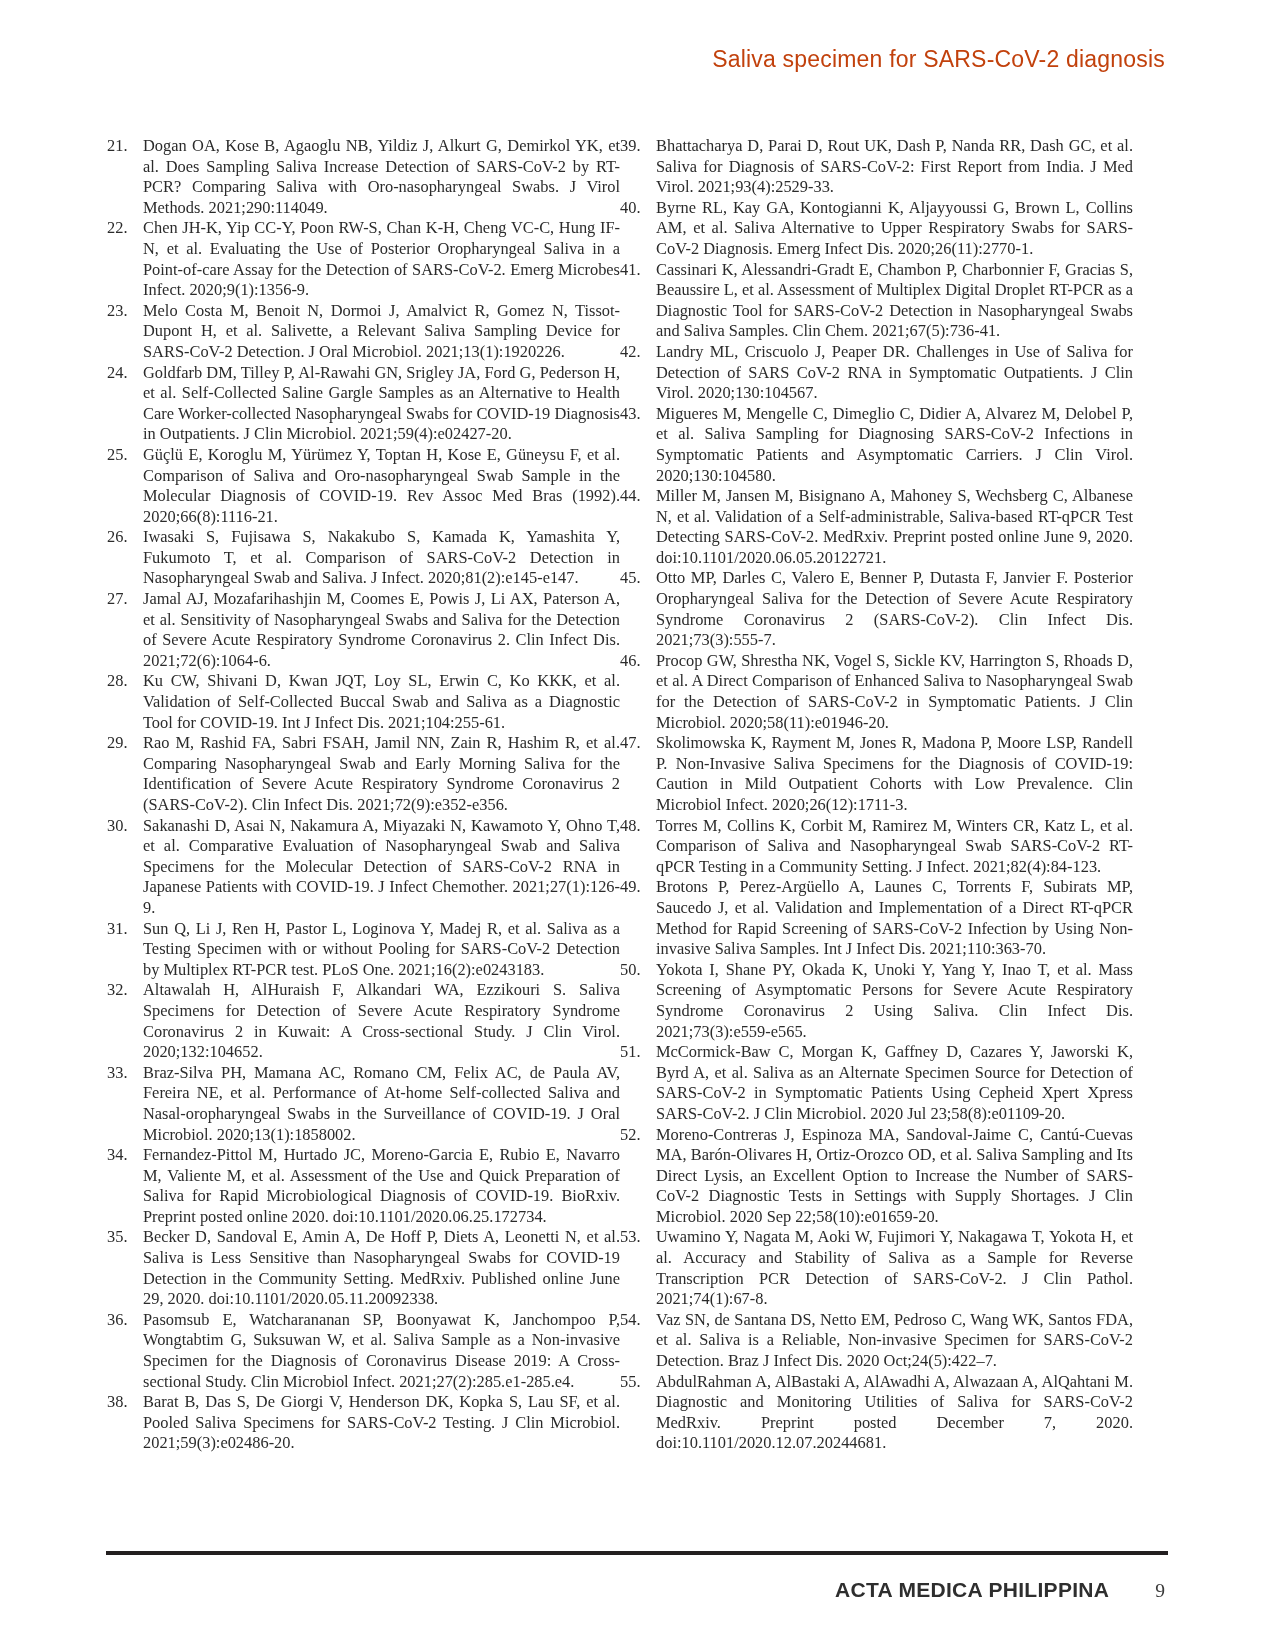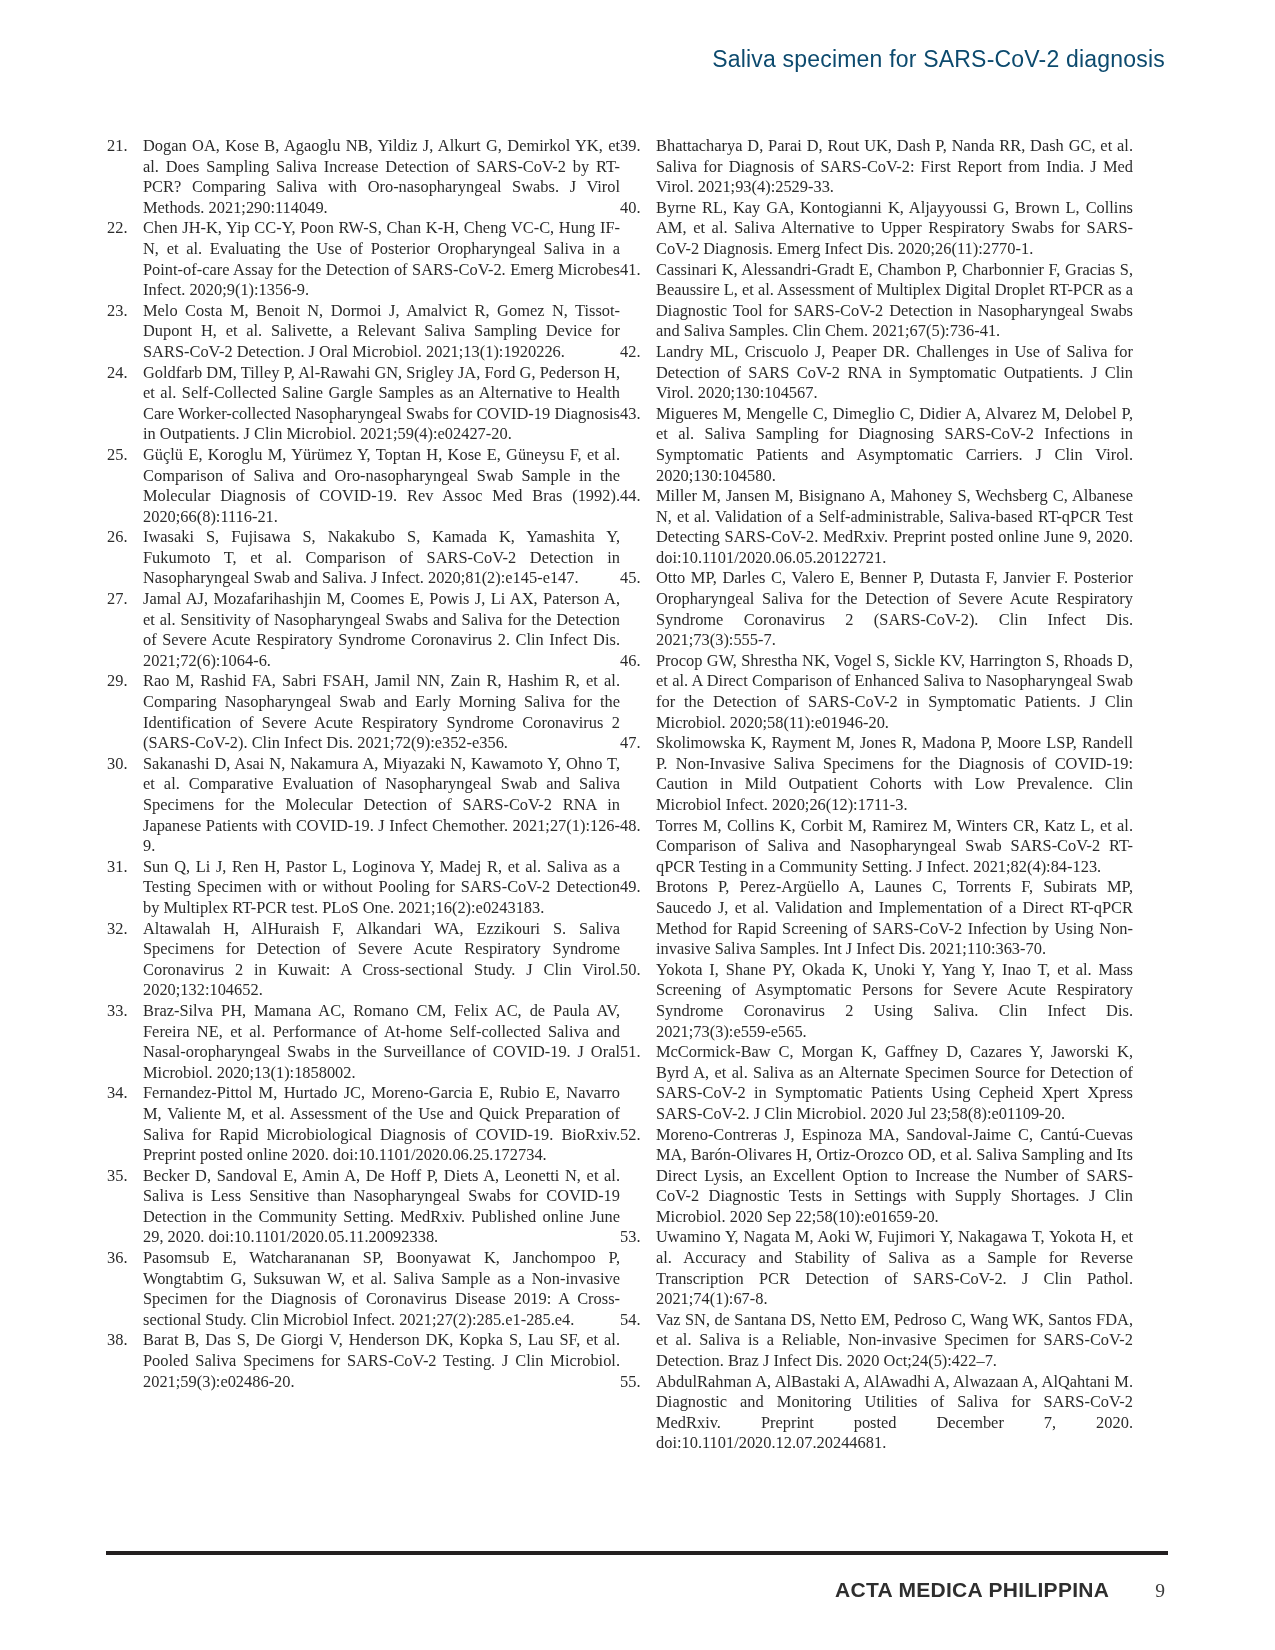--- a/index.html
+++ b/index.html
@@ -12,21 +12,21 @@
     color: #2b2b2b;
     overflow: hidden;
   }
   .running-head {
     position: absolute;
     top: 46px;
     right: 110px;
     font-family: "Liberation Sans", sans-serif;
     font-size: 23px;
     font-weight: 400;
-    color: #0c4a6e;
+    color: #c2410c;
     letter-spacing: 0.2px;
     white-space: nowrap;
   }
   .columns {
     position: absolute;
     top: 136px;
     left: 107px;
     display: flex;
     font-family: Liberation Serif, serif;
   }
@@ -119,20 +119,24 @@
         <li class="ref">
           <span class="num">26.</span>
           <span class="txt">Iwasaki S, Fujisawa S, Nakakubo S, Kamada K, Yamashita Y, Fukumoto T, et al. Comparison of SARS-CoV-2 Detection in Nasopharyngeal Swab and Saliva. J Infect. 2020;81(2):e145-e147.</span>
         </li>
 
         <li class="ref">
           <span class="num">27.</span>
           <span class="txt">Jamal AJ, Mozafarihashjin M, Coomes E, Powis J, Li AX, Paterson A, et al. Sensitivity of Nasopharyngeal Swabs and Saliva for the Detection of Severe Acute Respiratory Syndrome Coronavirus 2. Clin Infect Dis. 2021;72(6):1064-6.</span>
         </li>
 
+        <li class="ref">
+          <span class="num">28.</span>
+          <span class="txt">Ku CW, Shivani D, Kwan JQT, Loy SL, Erwin C, Ko KKK, et al. Validation of Self-Collected Buccal Swab and Saliva as a Diagnostic Tool for COVID-19. Int J Infect Dis. 2021;104:255-61.</span>
+        </li>
 
         <li class="ref">
           <span class="num">29.</span>
           <span class="txt">Rao M, Rashid FA, Sabri FSAH, Jamil NN, Zain R, Hashim R, et al. Comparing Nasopharyngeal Swab and Early Morning Saliva for the Identification of Severe Acute Respiratory Syndrome Coronavirus 2 (SARS-CoV-2). Clin Infect Dis. 2021;72(9):e352-e356.</span>
         </li>
 
         <li class="ref">
           <span class="num">30.</span>
           <span class="txt">Sakanashi D, Asai N, Nakamura A, Miyazaki N, Kawamoto Y, Ohno T, et al. Comparative Evaluation of Nasopharyngeal Swab and Saliva Specimens for the Molecular Detection of SARS-CoV-2 RNA in Japanese Patients with COVID-19. J Infect Chemother. 2021;27(1):126-9.</span>
         </li>

